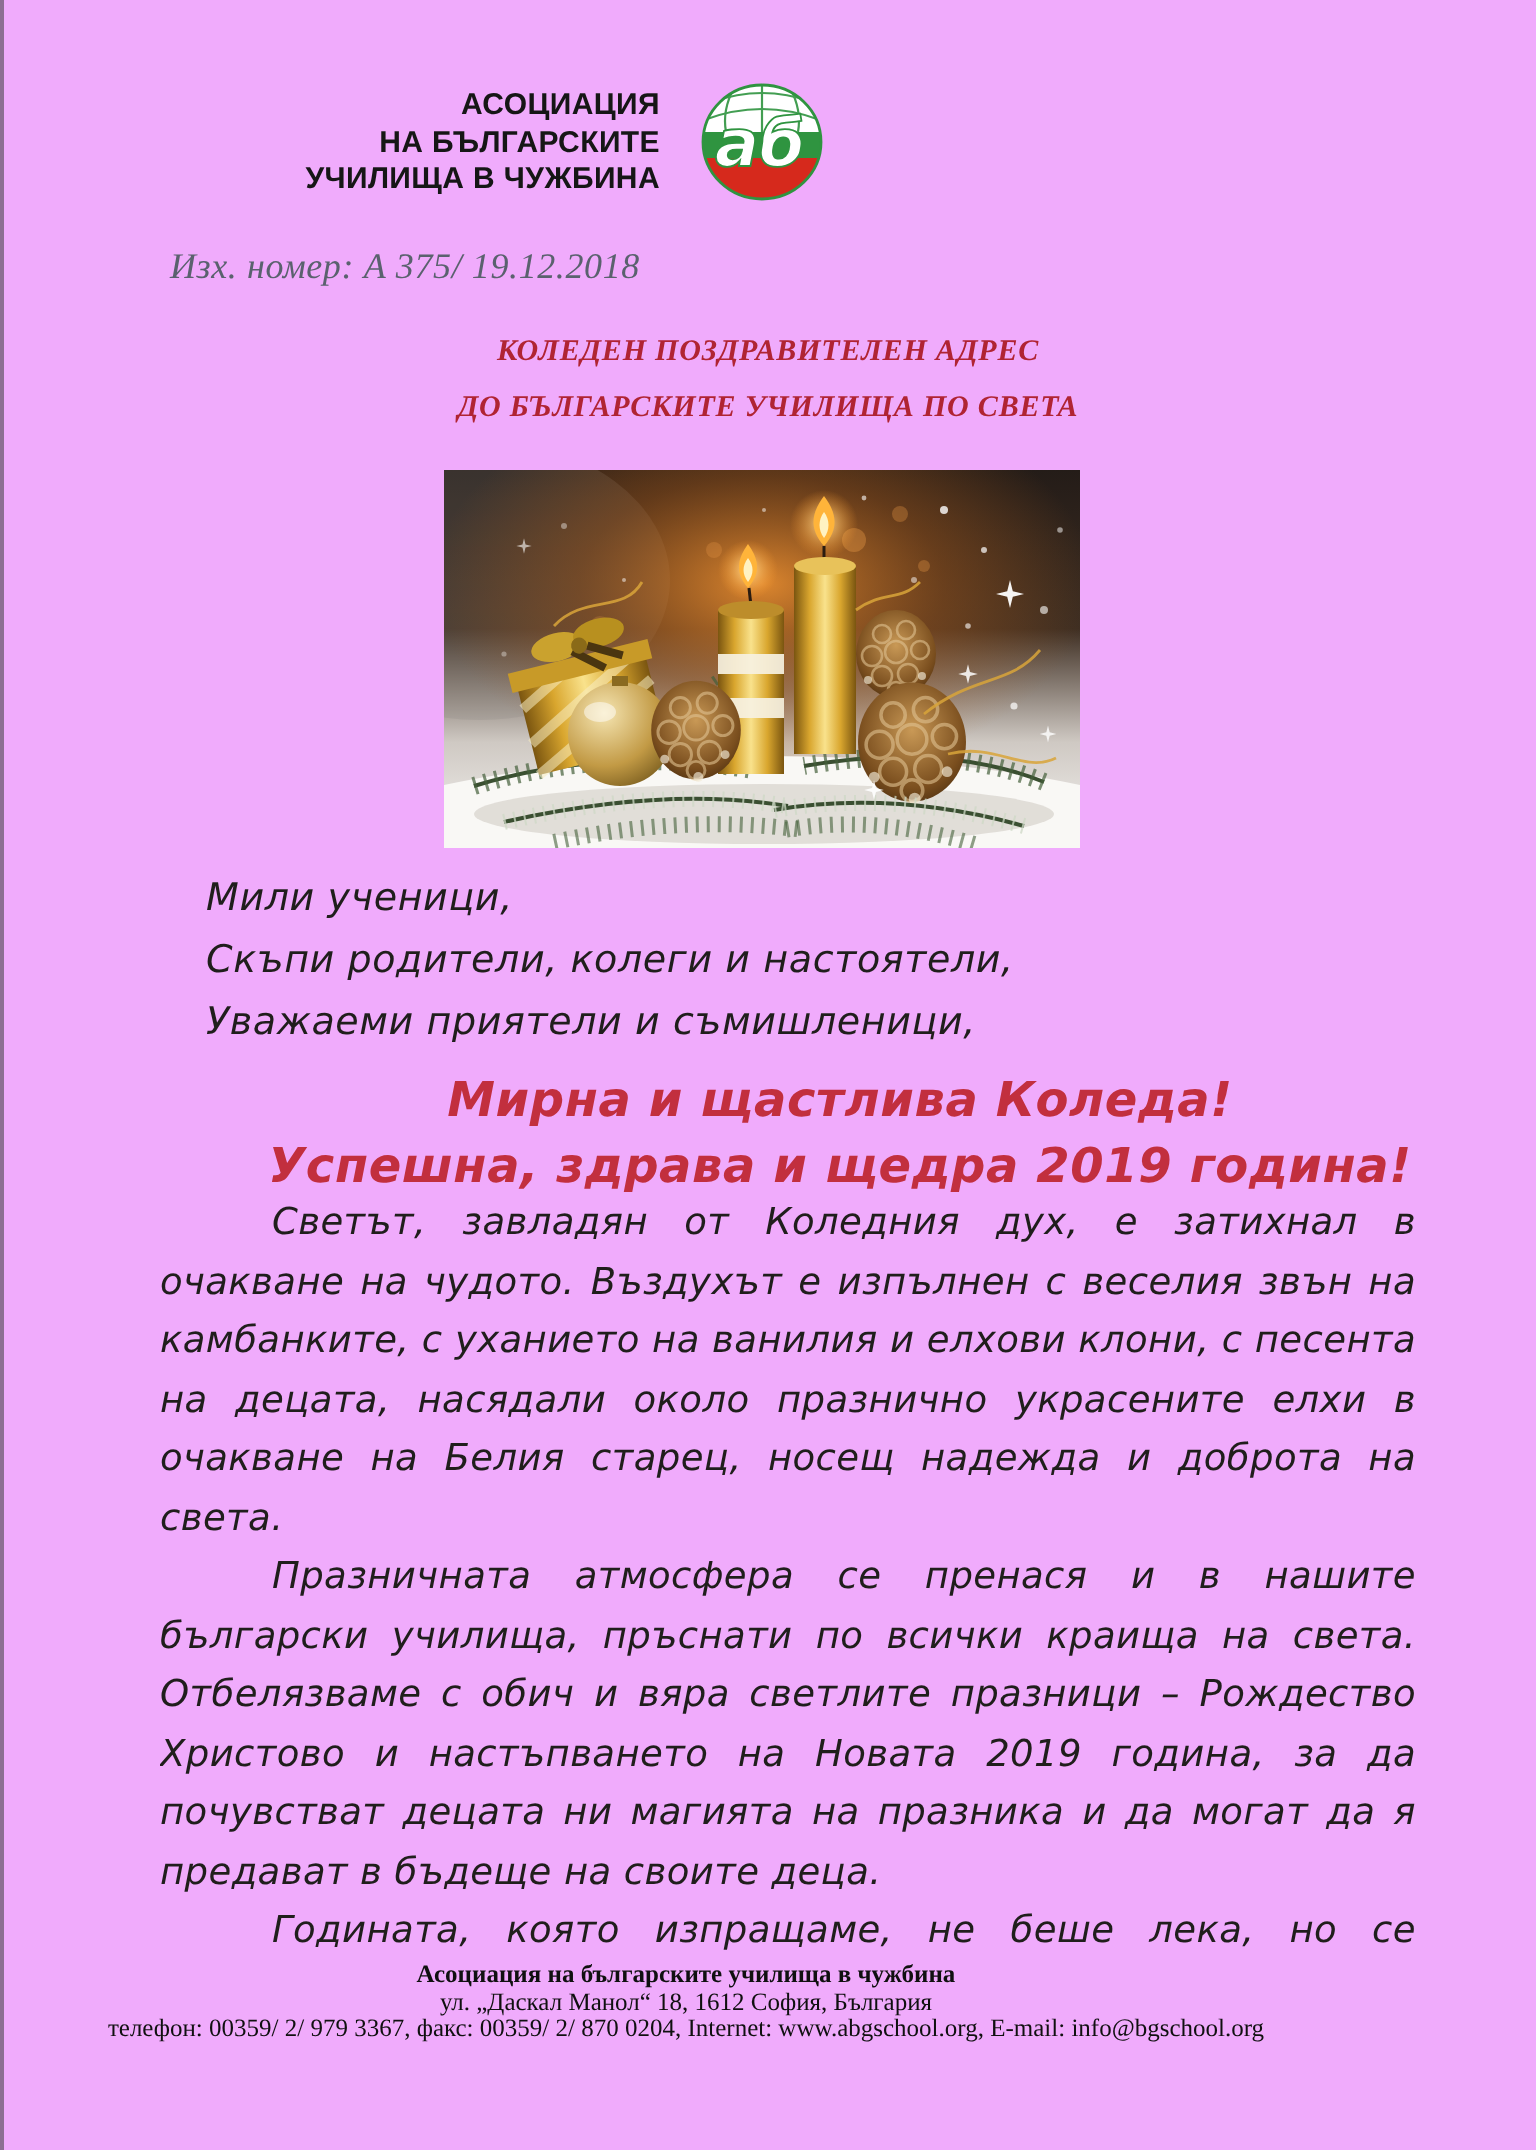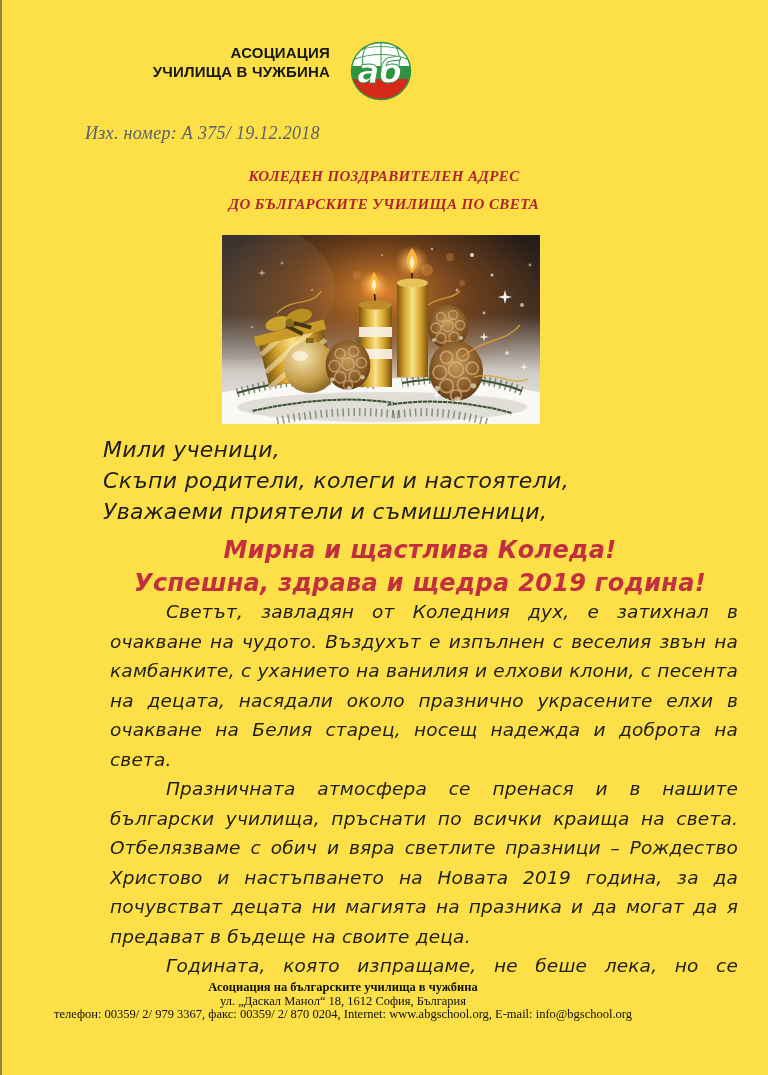--- a/index.html
+++ b/index.html
@@ -1,18 +1,18 @@
 <!DOCTYPE html>
 <html><head>
 <meta charset="utf-8">
 <style>
   html,body { margin:0; padding:0; background:#e8e8e8; }
   .page {
     position:relative; width:768px; height:1075px; margin:0 auto;
-    background:#fde047; overflow:hidden;
+    background:#f0abfc; overflow:hidden;
     font-family:"Liberation Sans", sans-serif; color:#1e1c1a;
   }
   .scan-edge { position:absolute; left:0; top:0; width:2px; height:1075px; background:#3c3c3c; opacity:.55; }
 
   
   .org-bg {
     position:absolute; left:140px; top:44px; width:190px; text-align:right;
     font-weight:bold; font-size:15px; line-height:18.5px; color:#161616; letter-spacing:.2px;
   }
   .org-en {
@@ -33,47 +33,48 @@
     font-size:15px; color:#b02433;
   }
   .title .t-line { margin-bottom:11px; letter-spacing:.4px; }
 
   .photo { position:absolute; left:222px; top:235px; width:318px; height:189px; }
 
   .script { font-family:"DejaVu Sans", sans-serif; font-style:italic; }
 
   .salutation {
     position:absolute; left:103px; top:434px;
-    font-size:22px; line-height:31px; color:#201e1c; letter-spacing:.3px;
+    font-size:19px; line-height:31px; color:#201e1c; letter-spacing:.3px;
   }
   .wishes {
     position:absolute; left:75px; top:534px; width:690px; text-align:center;
     font-size:24px; line-height:33px; font-weight:bold; color:#c22f3e; letter-spacing:.3px;
   }
   .bodytext {
     position:absolute; left:80px; top:597px; width:628px; height:378px; overflow:hidden;
     font-size:18.5px; line-height:29.5px; color:#201e1c;
-    text-align:justify; letter-spacing:.2px;margin-left:30px;
+    text-align:justify; letter-spacing:.2px;
   }
   .bodytext p { margin:0; text-indent:56px; }
 
   .footer {
     position:absolute; left:0; top:981px; width:686px; text-align:center;
     font-family:"Liberation Serif", serif; font-size:12.5px; line-height:13.5px; color:#101010;
   }
   .footer .f-org { font-weight:bold; }
 </style>
 </head>
 <body>
 
 <div class="page">
   <div class="scan-edge"></div>
 
   <div class="org-bg">
     <div>АСОЦИАЦИЯ</div>
+    <div>НА БЪЛГАРСКИТЕ</div>
     <div>УЧИЛИЩА В ЧУЖБИНА</div>
   </div>
 
   <div class="logo">
     <svg width="62" height="60" viewBox="0 0 62 60">
       <defs>
         <clipPath id="lg">
             <ellipse cx="31" cy="30" rx="29.5" ry="28.5"></ellipse>
           </clipPath>
       </defs>

